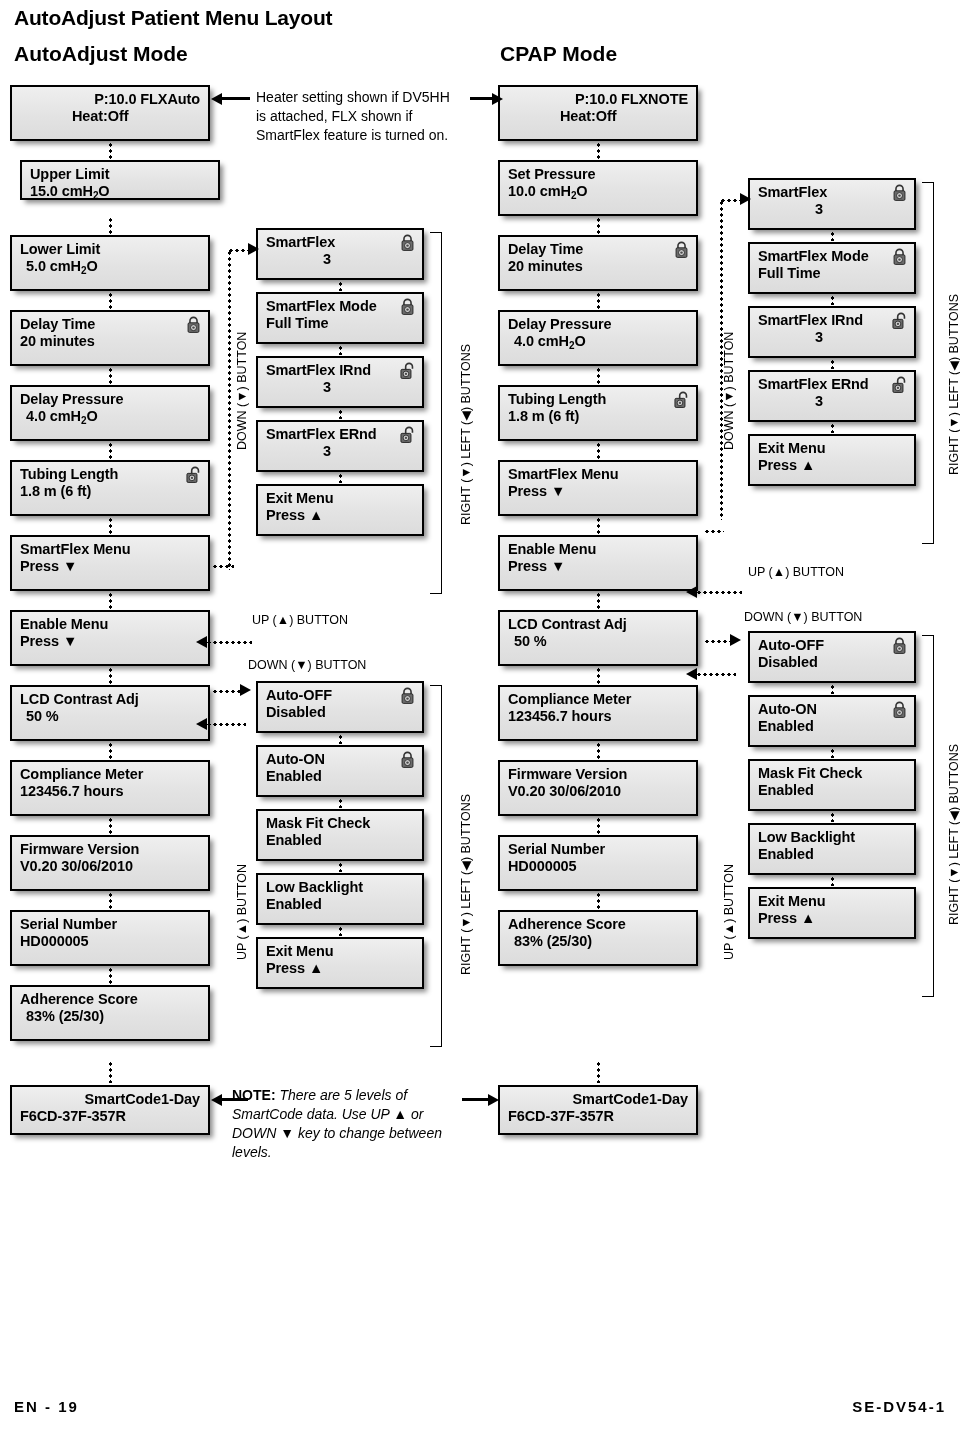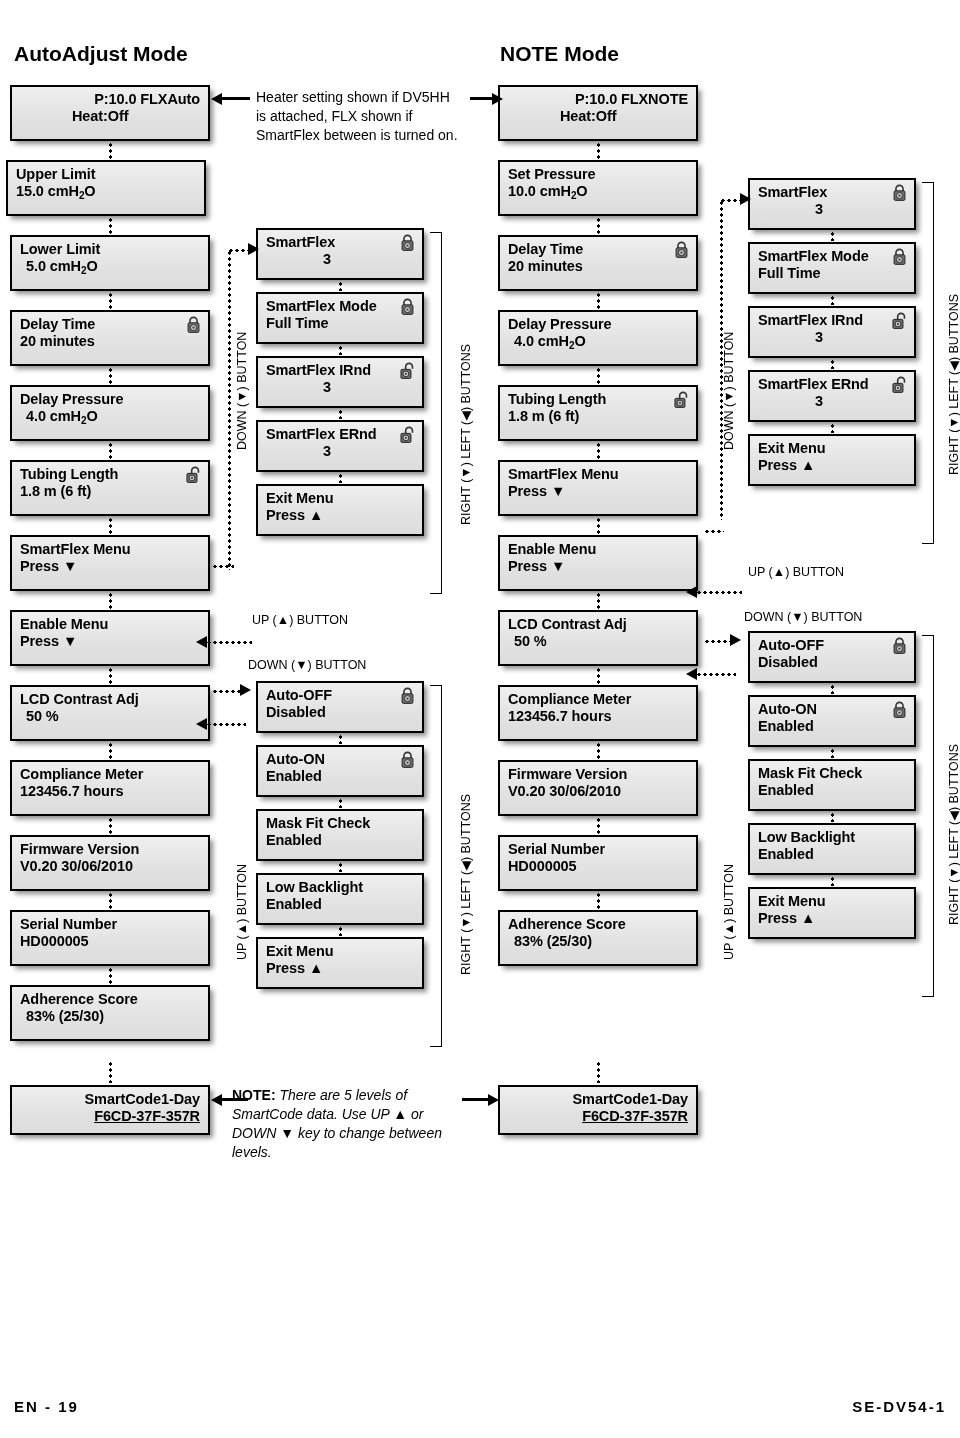--- a/index.html
+++ b/index.html
@@ -39,21 +39,21 @@
   .lcd .l1, .lcd .l2 {
     font-size: 14.5px;
     font-weight: bold;
     line-height: 17px;
     white-space: nowrap;
     position: relative;
   }
   .lcd .l1 { letter-spacing: -0.1px; }
   .lcd .l2 { letter-spacing: -0.1px; }
   .lcd .l2.indent { padding-left: 6px; }
-  .lcd .l2.center { text-align: right; text-decoration: underline; }
+  .lcd .l2.center { text-align: left; }
   .lcd .l1.split { display: flex; justify-content: flex-end; }
   .lcd .l2.heat { padding-left: 52px; }
   .lcd .val3 { text-align: center; padding-right: 26px; }
 
   
   sub { font-size: 10px; vertical-align: baseline; position: relative; top: 3px; }
 
   
   .lock {
     position: absolute;
@@ -128,33 +128,34 @@
     position: absolute;
     right: 14px; top: 1398px;
     font-size: 15px; font-weight: bold; letter-spacing: 2px;
   }
 </style>
 </head>
 <body>
 
 <div class="page">
 
+  <div class="doc-title">AutoAdjust Patient Menu Layout</div>
   <div class="mode-title" id="mode-auto">AutoAdjust Mode</div>
-  <div class="mode-title" id="mode-cpap">NOTE Mode</div>
+  <div class="mode-title" id="mode-cpap">CPAP Mode</div>
 
   <div id="gen">
       <div class="lcd" style="left: 10px; top: 85px; width: 200px; height: 56px;">
         <div class="l1 split">
           <span>P:10.0  FLX</span>
           <span>Auto</span>
         </div>
         <div class="l2 heat">Heat:Off</div>
       </div>
       <div class="dots-v" style="left: 108.5px; top: 142px; height: 17px;"></div>
-      <div class="lcd" style="left: 6px; top: 160px; width: 200px; height: 56px;">
+      <div class="lcd" style="left: 20px; top: 160px; width: 200px; height: 40px;">
         <div class="l1">Upper Limit</div>
         <div class="l2">15.0 cmH<sub>2</sub>O</div>
       </div>
       <div class="dots-v" style="left: 108.5px; top: 217px; height: 17px;"></div>
       <div class="lcd" style="left: 10px; top: 235px; width: 200px; height: 56px;">
         <div class="l1">Lower Limit</div>
         <div class="l2 indent">5.0 cmH<sub>2</sub>O</div>
       </div>
       <div class="dots-v" style="left: 108.5px; top: 292px; height: 17px;"></div>
       <div class="lcd" style="left: 10px; top: 310px; width: 200px; height: 56px;">
@@ -548,20 +549,20 @@
       <div class="dotarrow" style="left: 720px; top: 199px; width: 22px;"></div>
       <div class="tri right" style="left: 740px; top: 193px;"></div>
       <div class="dotarrow" style="left: 704px; top: 640px; width: 28px;"></div>
       <div class="tri right" style="left: 730px; top: 634px;"></div>
       <div class="tri left" style="left: 686px; top: 586px;"></div>
       <div class="tri left" style="left: 686px; top: 668px;"></div>
       <div class="dotarrow" style="left: 696px; top: 591px; width: 46px;"></div>
       <div class="dotarrow" style="left: 696px; top: 673px; width: 40px;"></div>
     </div>
 
-  <div class="note" style="left:256px; top:88px; width:205px;">Heater setting shown if DV5HH is attached, FLX shown if SmartFlex between is turned on.</div>
+  <div class="note" style="left:256px; top:88px; width:205px;">Heater setting shown if DV5HH is attached, FLX shown if SmartFlex feature is turned on.</div>
 
   <div class="note ital" style="left:232px; top:1086px; width:215px;"><b>NOTE:</b> <span>There are 5 levels of SmartCode data. Use UP ▲ or DOWN ▼ key to change between levels.</span></div>
 
   <div class="footer-left">EN - 19</div>
   <div class="footer-right">SE-DV54-1</div>
 
 </div>
 
 </body></html>

